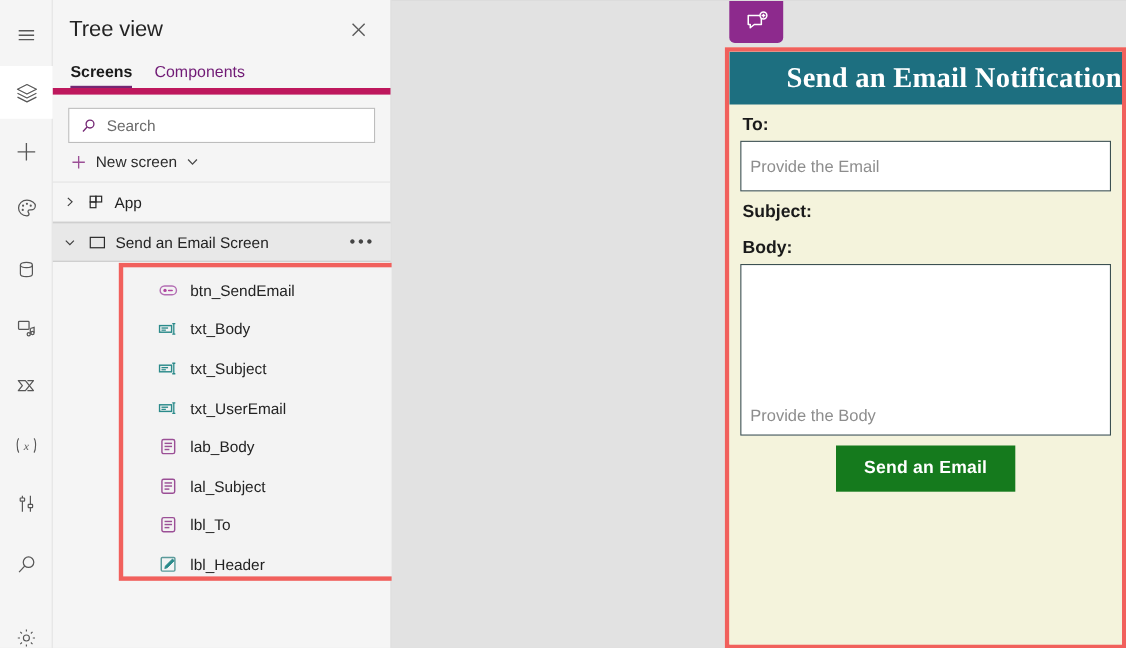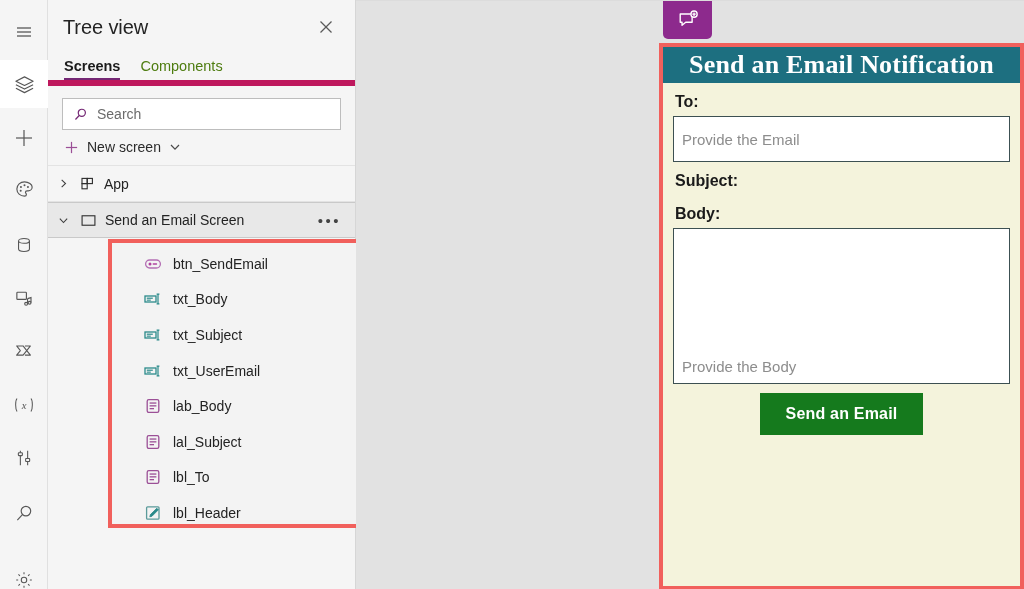--- a/index.html
+++ b/index.html
@@ -76,21 +76,21 @@
   .tabs {
     display: flex;
     gap: 20px;
     padding: 0 16px;
     height: 32px;
     align-items: flex-end;
     border-bottom: 6px solid #be185d;
   }
   .tab {
     font-size: 14.5px;
-    color: #4d7c0f;
+    color: #701a75;
     padding-bottom: 6px;
     position: relative;
   }
   .tab.active {
     color: #1b1b1b;
     font-weight: bold;
   }
   .tab.active::after {
     content: "";
     position: absolute;
@@ -219,26 +219,26 @@
     overflow: hidden;
   }
   .screen-inner {
     width: 100%;
     height: 100%;
     background: #f4f3dc;
     padding: 0 10px;
     position: relative;
   }
   .screen-header {
-    height: 36px;
+    height: 48px;
     background: #1d6f80;
     margin: 0 -10px;
     display: flex;
     align-items: center;
-    justify-content: center;
+    justify-content: flex-end;
   }
   .screen-header-text {
     font-family: "Liberation Serif", serif;
     font-size: 26px;
     color: #ffffff;
     font-weight: bold;
     letter-spacing: 0.2px;
   }
   .field-label {
     font-size: 16px;

